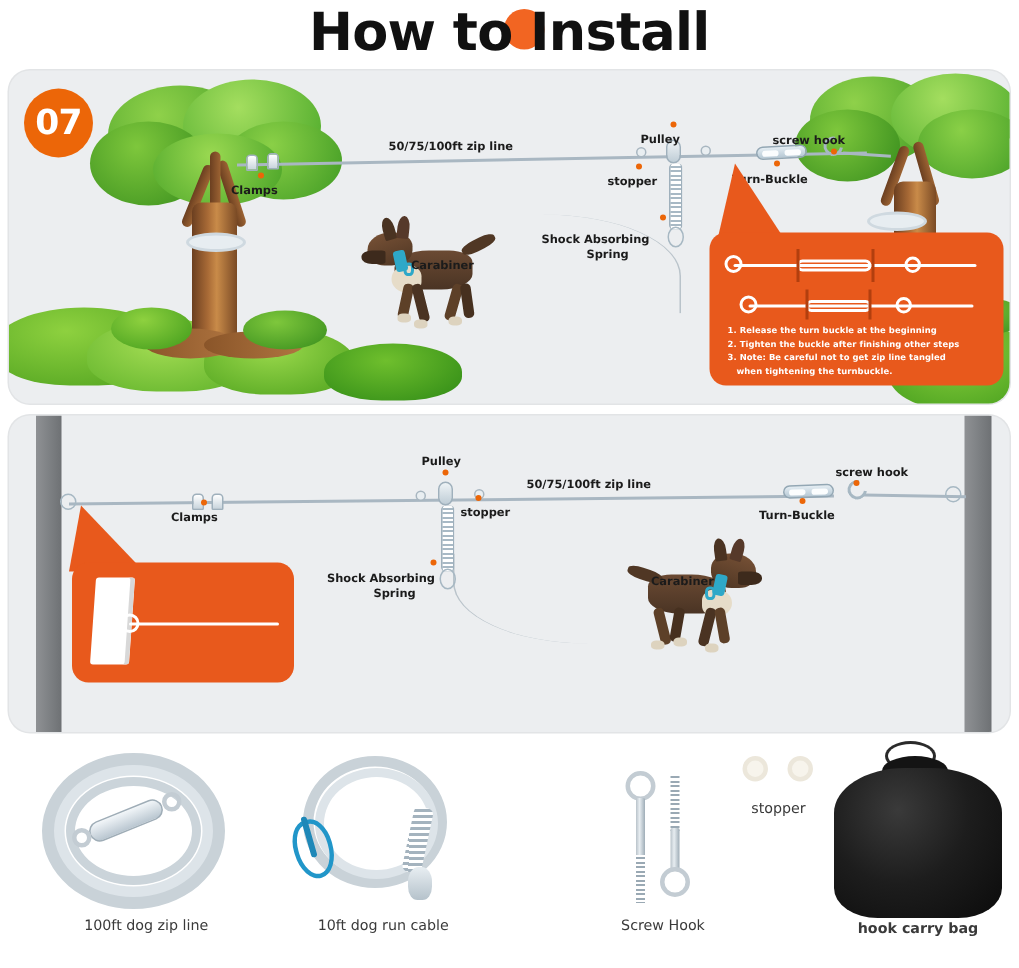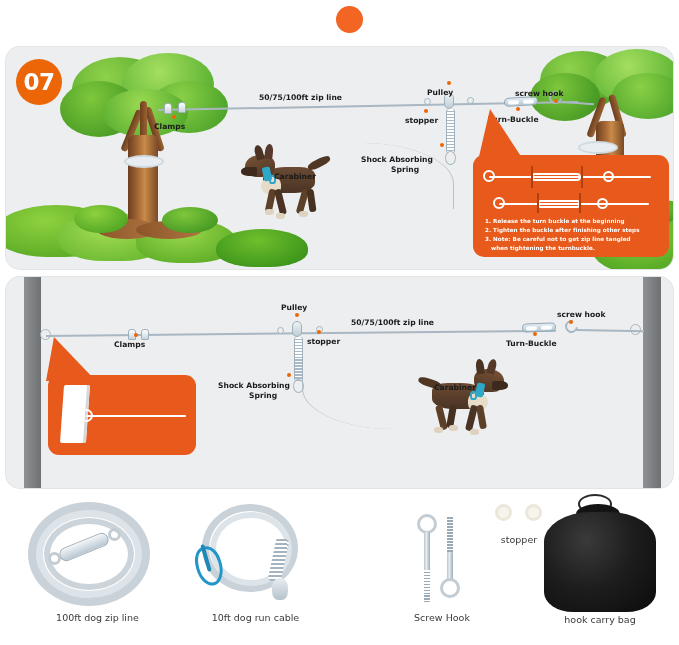--- a/index.html
+++ b/index.html
@@ -307,20 +307,21 @@
     position: absolute;
     border: 3px solid #2196c9;
     border-radius: 46% 46% 50% 50%;
   }
 </style>
 </head>
 <body>
 
 <div class="title-bar">
   <span class="title-dot"></span>
+  <span class="title-text"><span>How to </span><span>Install</span></span>
 </div>
 
 <div class="panel" id="panel-01">
 
   <div class="bush" style="left:-10px; top:158px; width:120px; height:52px; background:radial-gradient(ellipse at 40% 30%,#8ed13f,#4da01e);"></div>
   <div class="bush" style="left:52px; top:166px; width:110px; height:48px; background:radial-gradient(ellipse at 45% 30%,#a6de55,#5cb028);"></div>
   <div class="bush" style="left:130px; top:172px; width:100px; height:44px; background:radial-gradient(ellipse at 45% 30%,#9bd94c,#4ea21d);"></div>
   <div class="bush" style="left:210px; top:182px; width:92px; height:38px; background:radial-gradient(ellipse at 45% 30%,#6fbf2d,#2f8a16);"></div>
   <div class="bush" style="left:586px; top:168px; width:100px; height:58px; background:radial-gradient(ellipse at 45% 30%,#8ed13f,#3f9a1a);"></div>
 
@@ -544,21 +545,21 @@
 
   <div class="product" style="left:473px; top:4px; width:92px;">
     <div style="position:relative; width:92px; height:36px;">
       <div class="stopper-ring" style="left:22px; top:8px; width:17px; height:17px;"></div>
       <div class="stopper-ring" style="left:52px; top:8px; width:17px; height:17px;"></div>
     </div>
     <div class="product-caption" style="margin-top:2px;">stopper</div>
   </div>
 
 
-  <div class="product" style="left:536px; top:0px; width:128px;">
+  <div class="product" style="left:548px; top:0px; width:128px;font-weight:bold;">
     <div style="position:relative; width:128px; height:122px;">
       <div class="bag-cord" style="left:42px; top:2px; width:34px; height:20px;"></div>
       <div class="bag-neck" style="left:40px; top:12px; width:44px; height:20px;"></div>
       <div class="carry-bag" style="left:8px; top:20px; width:112px; height:100px;"></div>
     </div>
     <div class="product-caption">hook carry bag</div>
   </div>
 
 </div>
 

